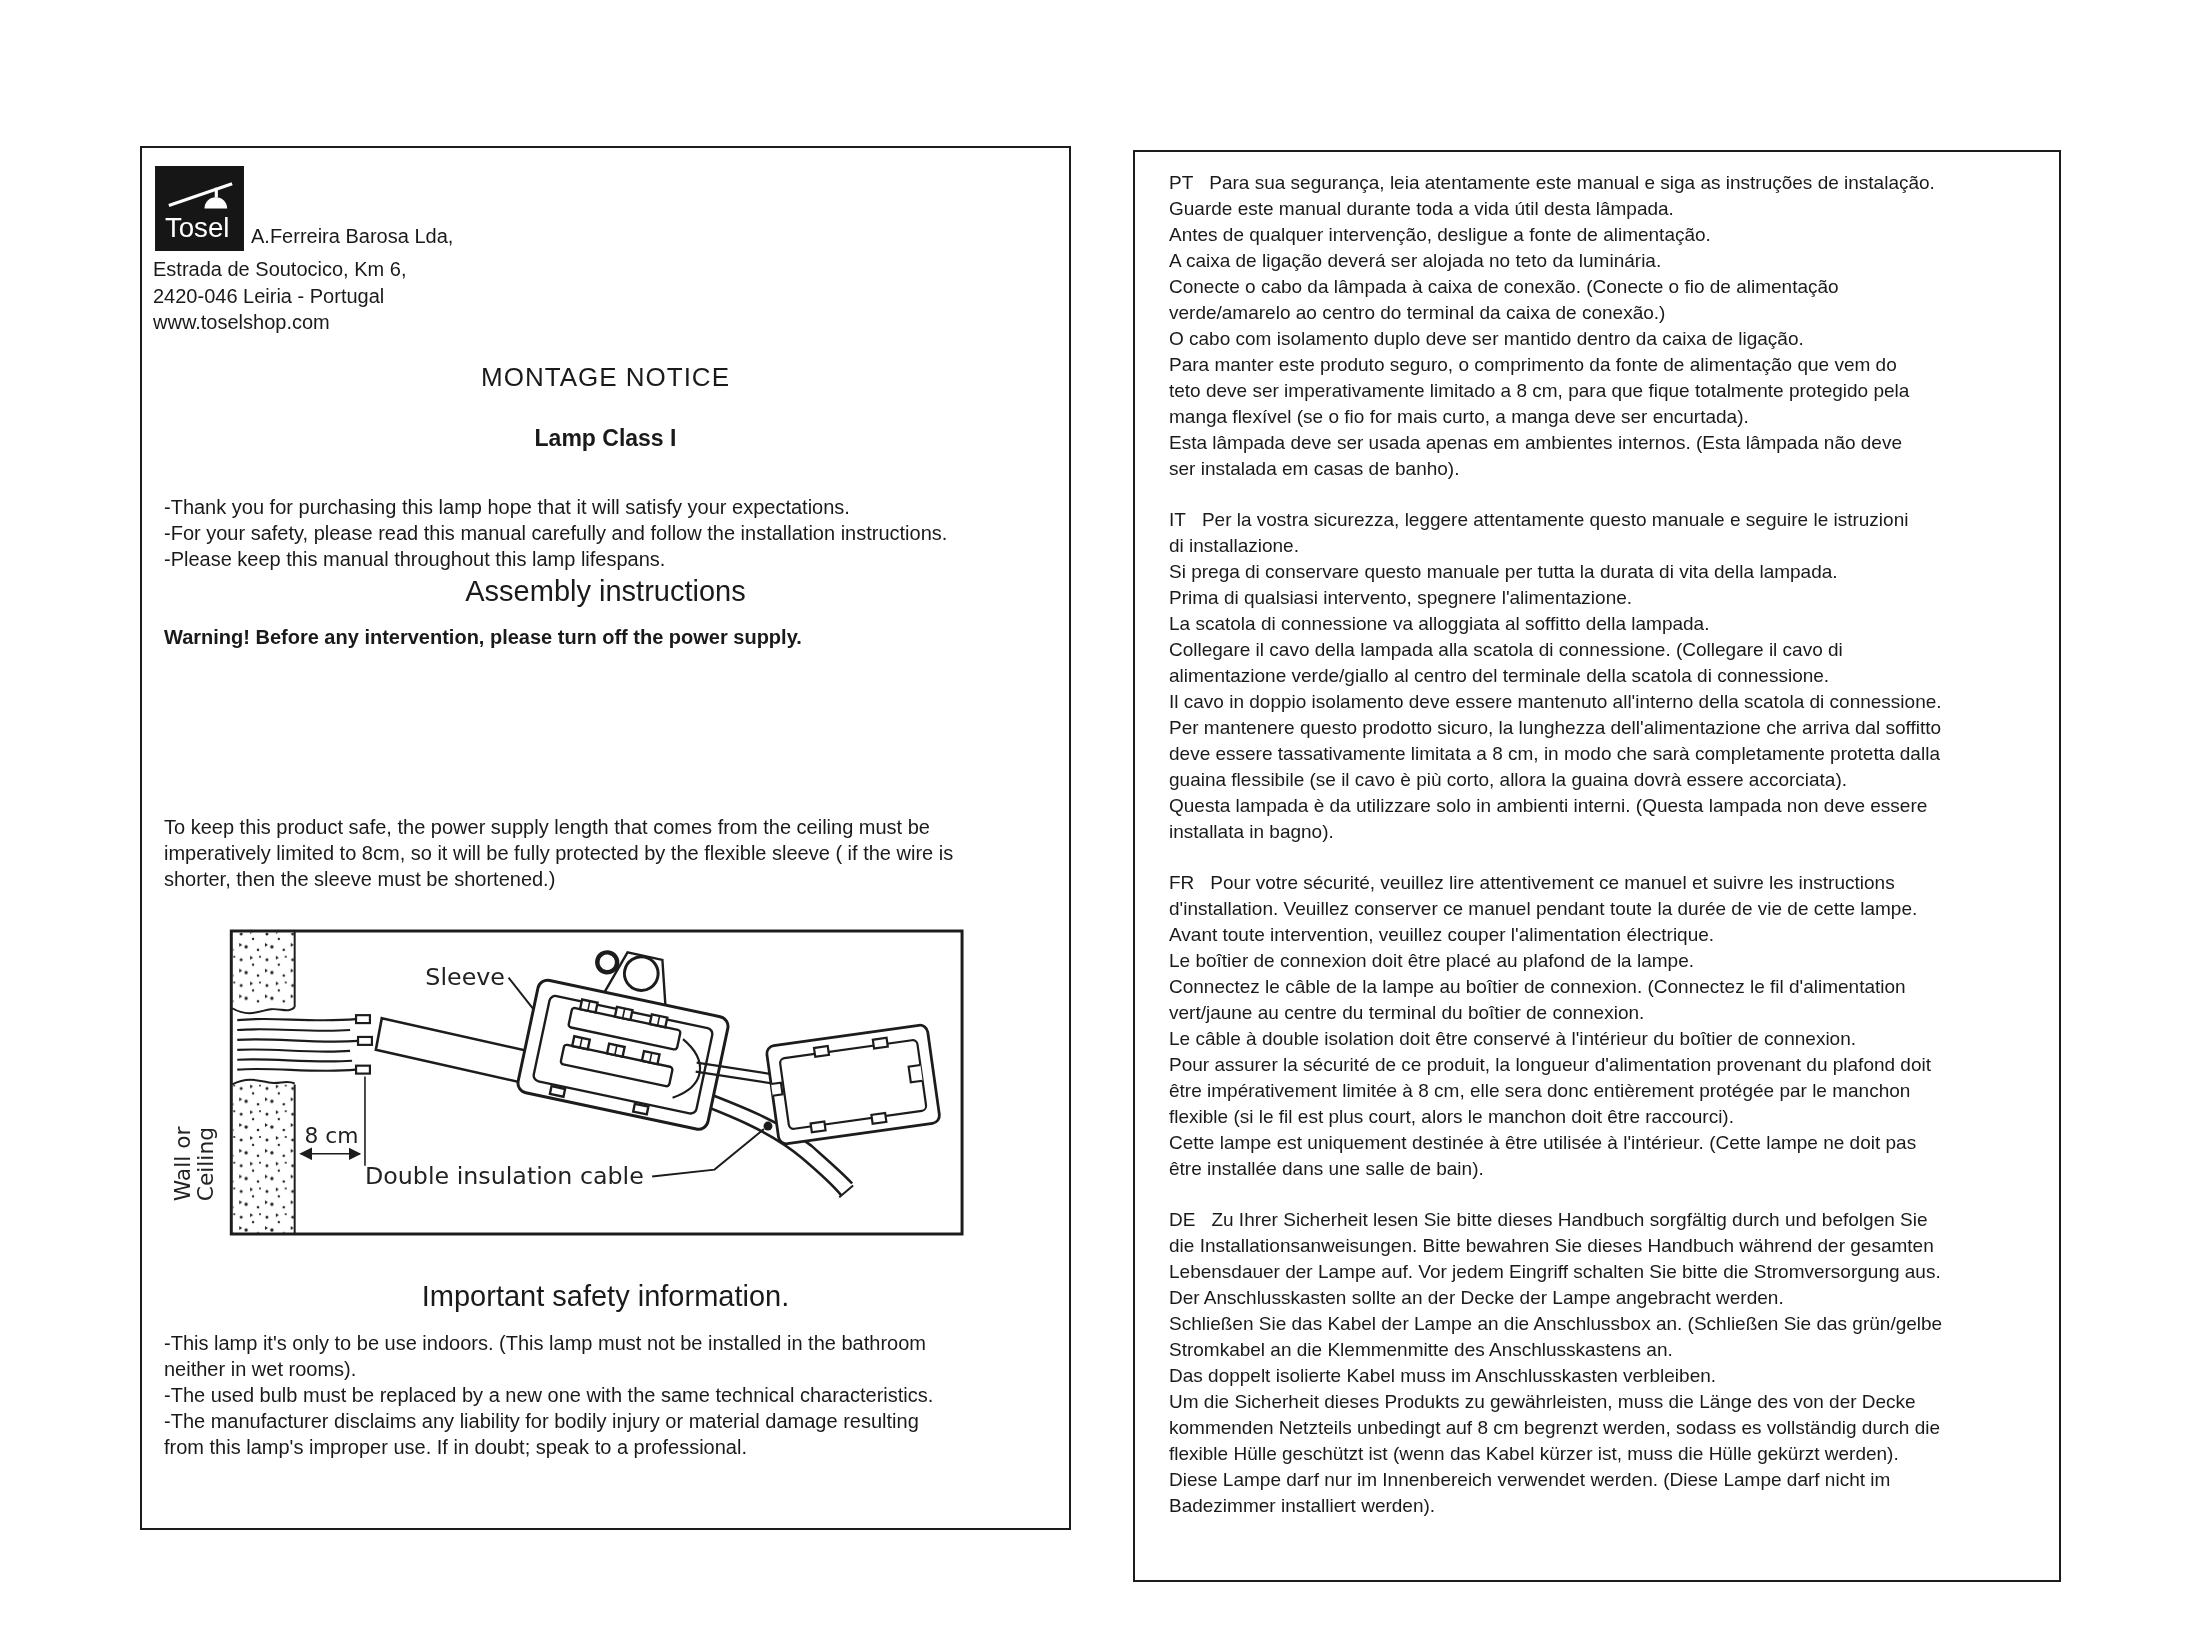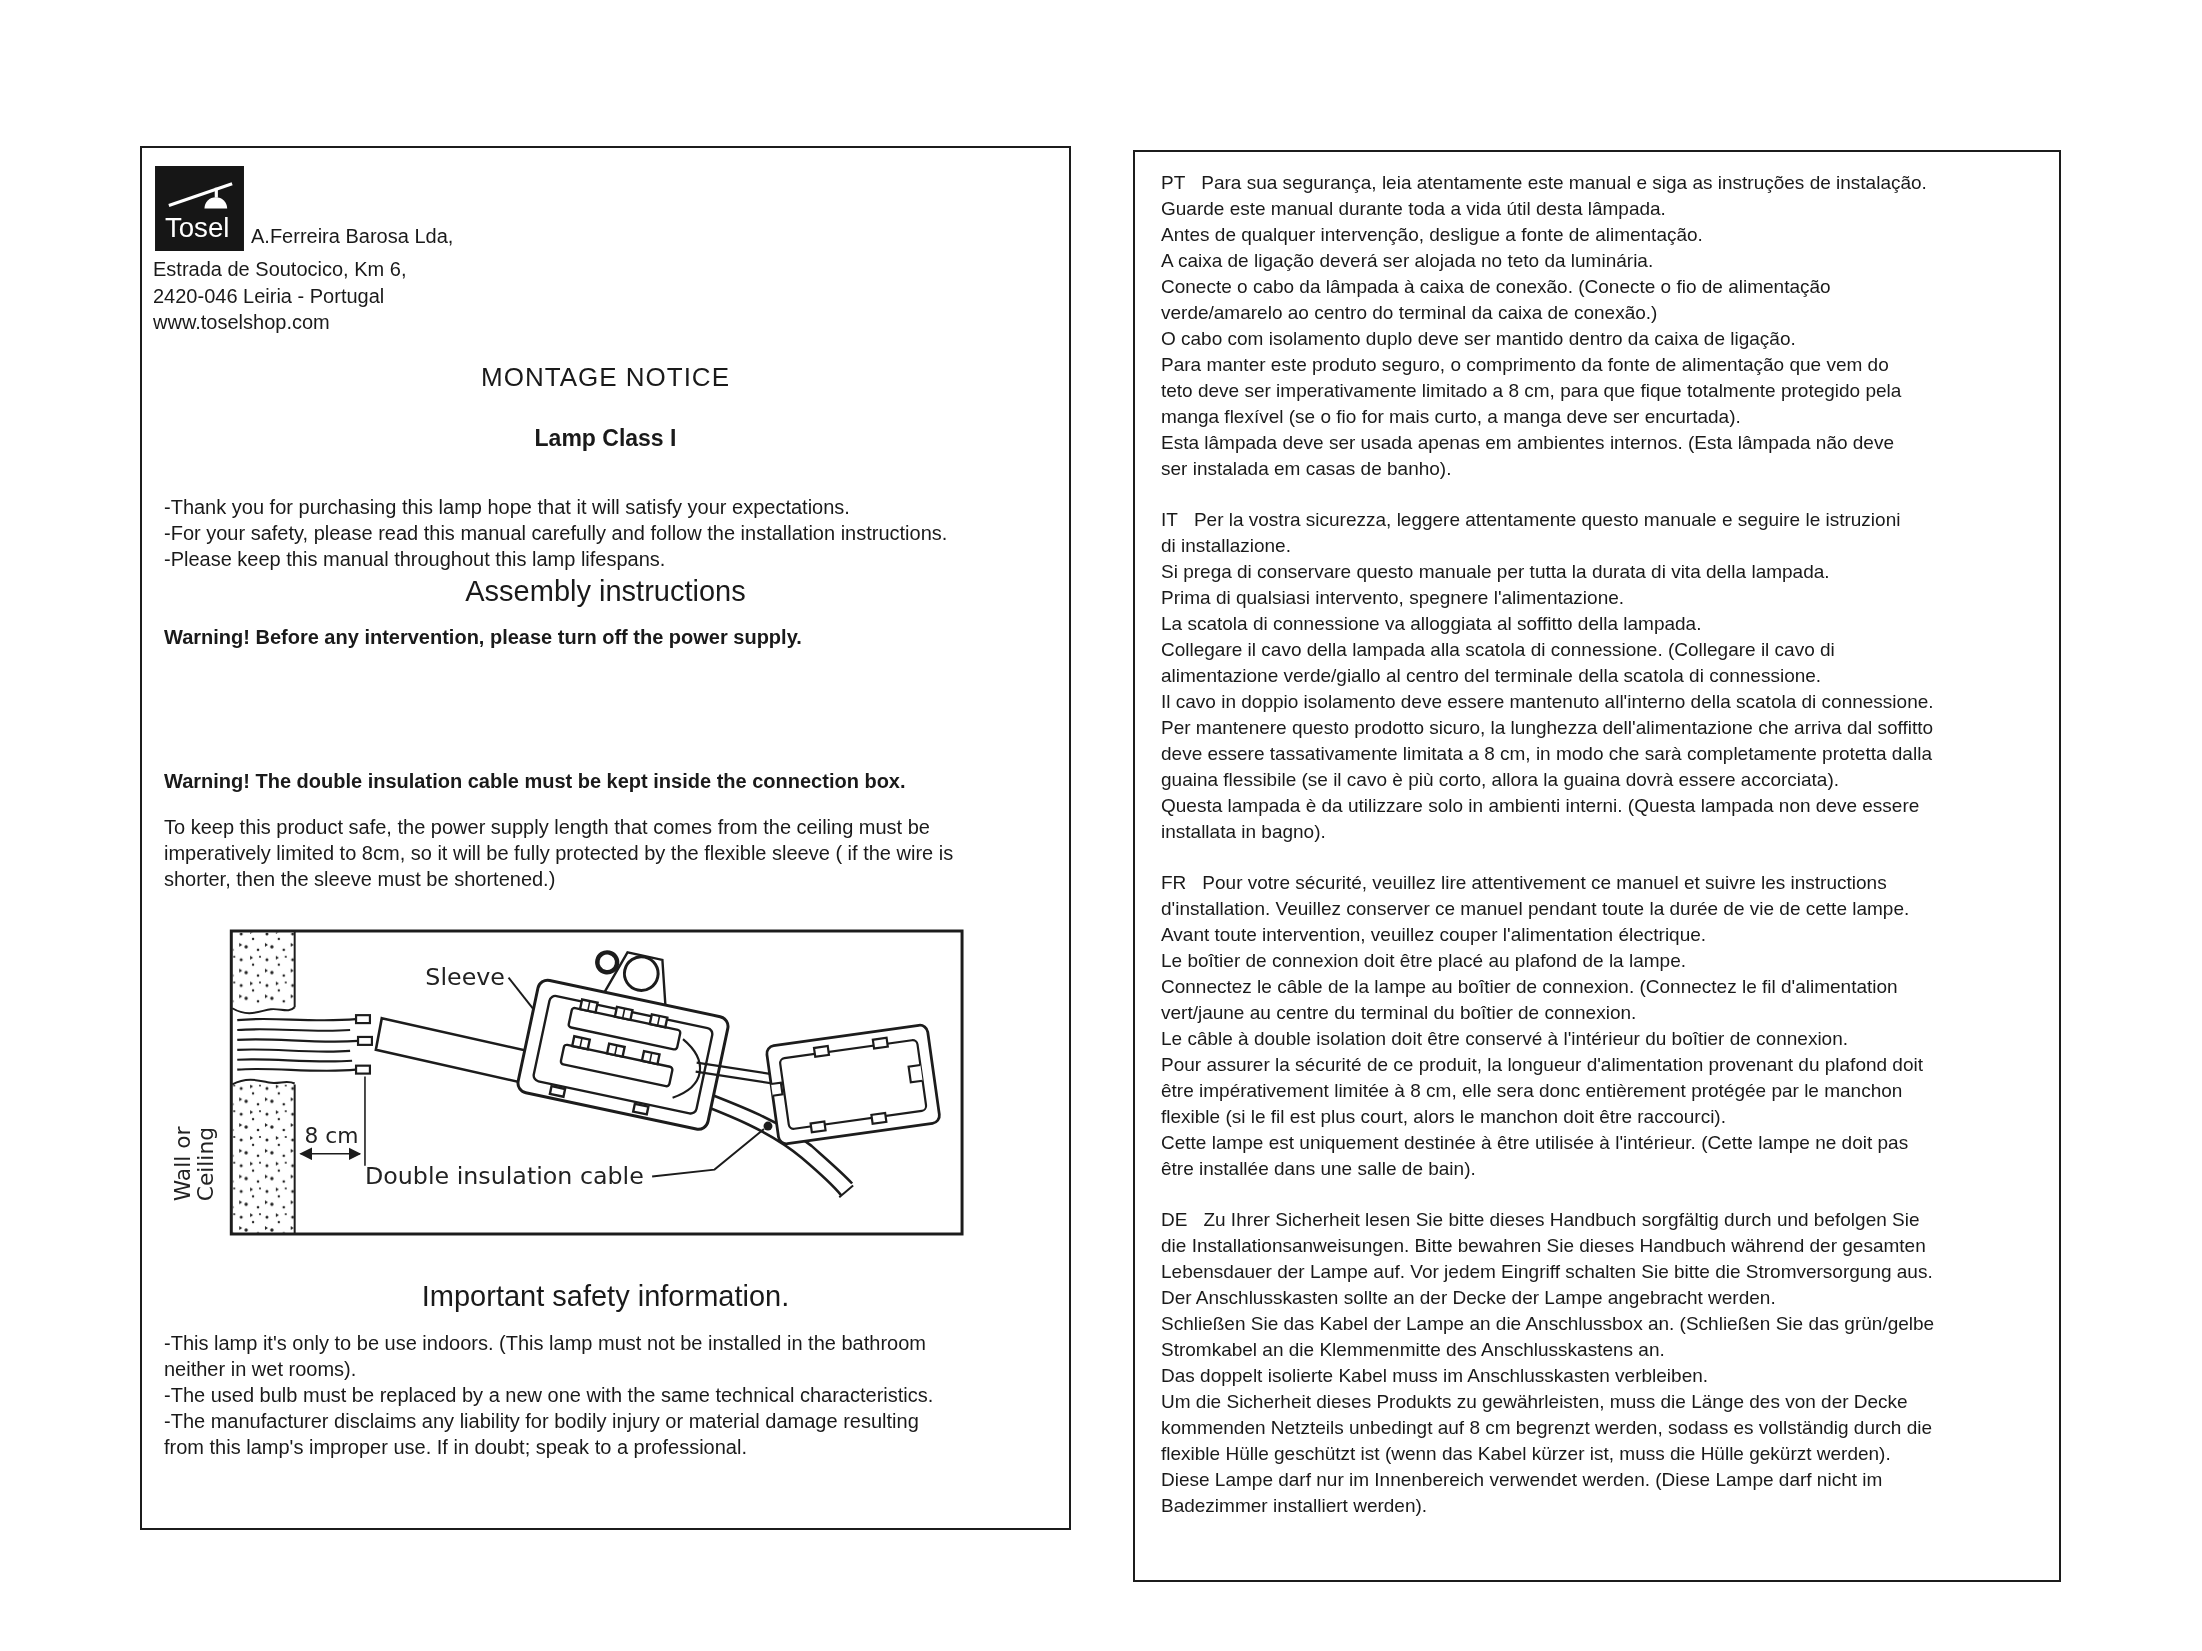--- a/index.html
+++ b/index.html
@@ -23,21 +23,21 @@
   .assembly-h{top:427px;font-size:29px;}
   .warn1{left:22px;top:476px;}
   .para1{left:22px;top:525px;}
   .warn2{left:22px;top:620px;}
   .para2{left:22px;top:666px;}
   .diagram{left:18px;top:780px;}
   .diagram text{font-family:"DejaVu Sans",sans-serif;font-size:22px;fill:#222;stroke:none;}
   .diagram text.big{font-size:24px;}
   .safety-h{top:1132px;font-size:29px;}
   .safety-p{left:22px;top:1182px;}
-  .sec{margin:0 0 25px 0;font-size:19px;line-height:26px;}
+  .sec{margin:0 0 25px 8px;font-size:19px;line-height:26px;}
   .lang-code{margin-right:16px;white-space:pre;}
   .sec-text{white-space:pre;}
 </style>
 </head>
 <body>
 
 <div class="page" id="left-page">
 
   <div class="abs logo-box">
     <svg width="89" height="85" viewBox="0 0 90 86">
@@ -58,21 +58,20 @@
 
   <div class="abs centered title">MONTAGE NOTICE</div>
   <div class="abs centered subtitle">Lamp Class I</div>
 
   <div class="abs centered assembly-h">Assembly instructions</div>
 
   <div class="abs body-text intro">-Thank you for purchasing this lamp hope that it will satisfy your expectations.
 -For your safety, please read this manual carefully and follow the installation instructions.
 -Please keep this manual throughout this lamp lifespans.</div>
   <div class="abs body-text bold warn1">Warning! Before any intervention, please turn off the power supply.</div>
-  <div class="abs body-text bold warn2">Warning! The double insulation cable must be kept inside the connection box.</div>
   <div class="abs body-text para2">To keep this product safe, the power supply length that comes from the ceiling must be
 imperatively limited to 8cm, so it will be fully protected by the flexible sleeve ( if the wire is
 shorter, then the sleeve must be shortened.)</div>
 
   <svg class="abs diagram" width="807" height="309" viewBox="0 0 815 312">
     <defs>
       <pattern id="stipple" width="26" height="26" patternUnits="userSpaceOnUse">
         <circle cx="4" cy="6" r="1.5" fill="#222"></circle>
         <circle cx="16" cy="11" r="1.2" fill="#222"></circle>
         <circle cx="9" cy="19" r="1.7" fill="#222"></circle>

